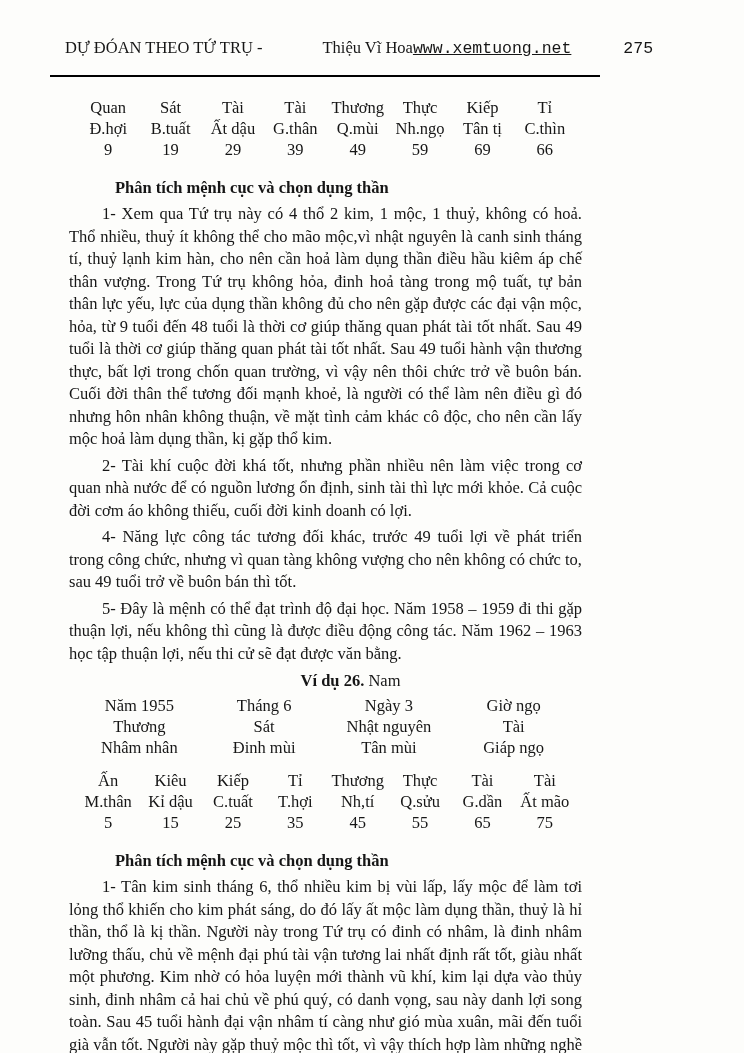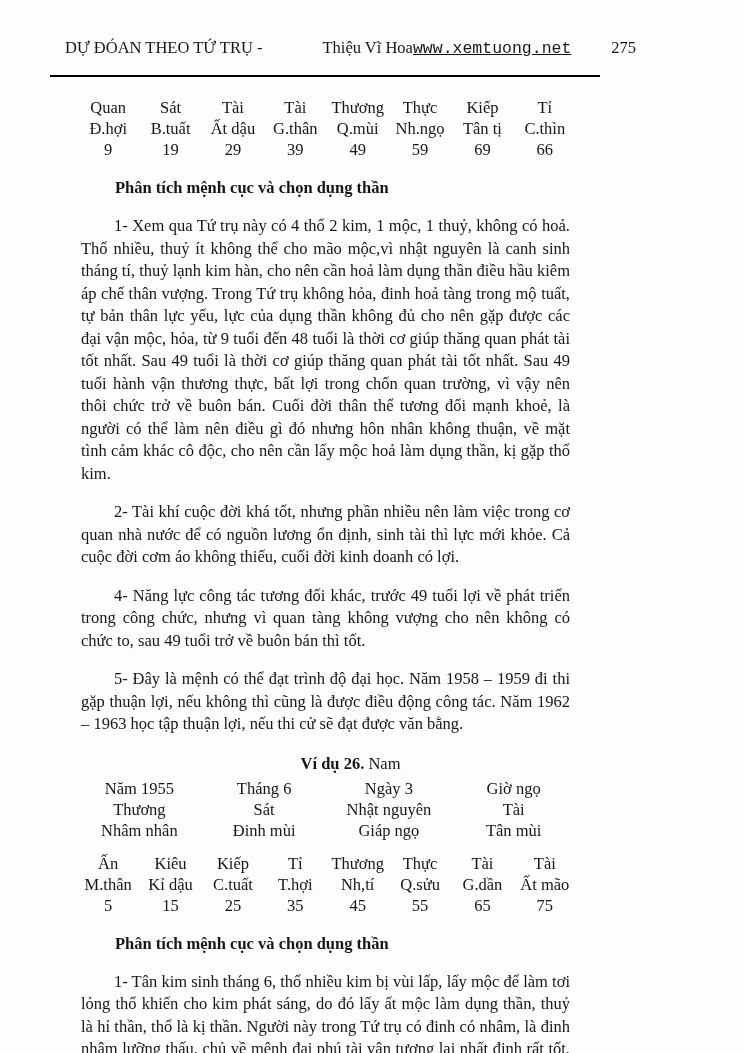--- a/index.html
+++ b/index.html
@@ -13,30 +13,30 @@
   }
   .page {
     width: 643px; height: 1053px;
     padding: 36px 57px 0 65px;
     font-size: 16.5px; line-height: 23px;
   }
   
   .hdr { display: flex; align-items: baseline; white-space: nowrap; }
   .hdr .author { margin-left: 60px; }
   .hdr .site { margin-left: auto; text-decoration: underline; cursor: pointer; font-family: Liberation Mono, monospace; }
-  .hdr .pageno { margin-left: 40px; }
+  .hdr .pageno { margin-left: 52px; font-family: Liberation Mono, monospace; }
   .rule { border: none; border-top: 2px solid #000; margin: 15px -14px 0 -15px; }
   
   .ptable { margin: 20px 10px 0 12px; }
   .prow { display: grid; grid-template-columns: repeat(8, 1fr); line-height: 21px; }
   .prow.cols4 { grid-template-columns: repeat(4, 1fr); }
   .pcell { text-align: center; }
   
   .heading { font-weight: bold; margin: 16px 0 0 50px; }
-  .para { margin: 16px; text-align: justify; text-indent: 33px; line-height: 22.5px; }
+  .para { margin: 4px; text-align: justify; text-indent: 33px; line-height: 22.5px; }
   .example { margin: 3px 0 0 50px; text-align: center; }
   .example .lbl { font-weight: bold; }
   .t2 { margin-top: 3px; }
   .t3 { margin-top: 12px; }
 </style>
 </head>
 <body>
 
 <div class="page">
 
@@ -100,22 +100,22 @@
     </div>
     <div class="prow cols4">
       <span class="pcell">Thương</span>
       <span class="pcell">Sát</span>
       <span class="pcell">Nhật nguyên</span>
       <span class="pcell">Tài</span>
     </div>
     <div class="prow cols4">
       <span class="pcell">Nhâm nhân</span>
       <span class="pcell">Đinh mùi</span>
+      <span class="pcell">Tân mùi</span>
       <span class="pcell">Giáp ngọ</span>
-      <span class="pcell">Tân mùi</span>
     </div>
   </div>
 
   <div class="ptable t3">
     <div class="prow">
       <span class="pcell">Ấn</span>
       <span class="pcell">Kiêu</span>
       <span class="pcell">Kiếp</span>
       <span class="pcell">Tỉ</span>
       <span class="pcell">Thương</span>

